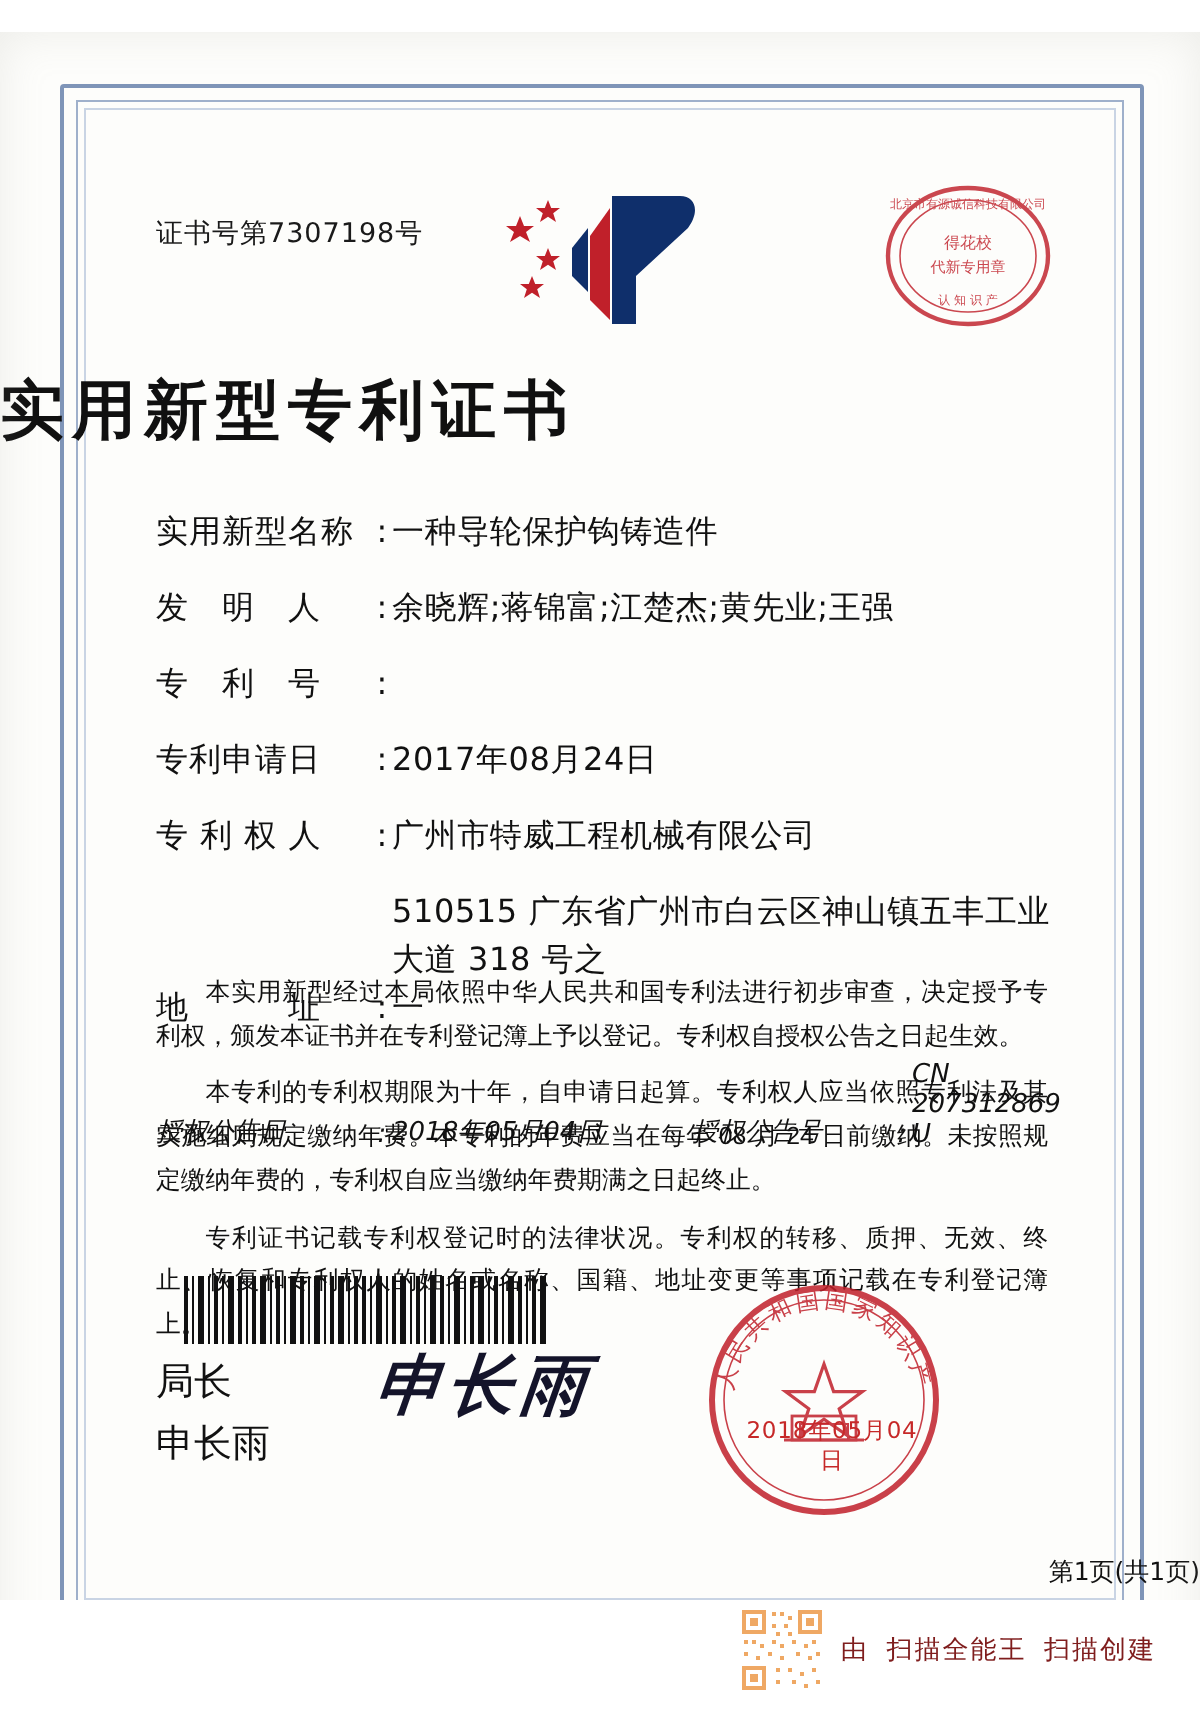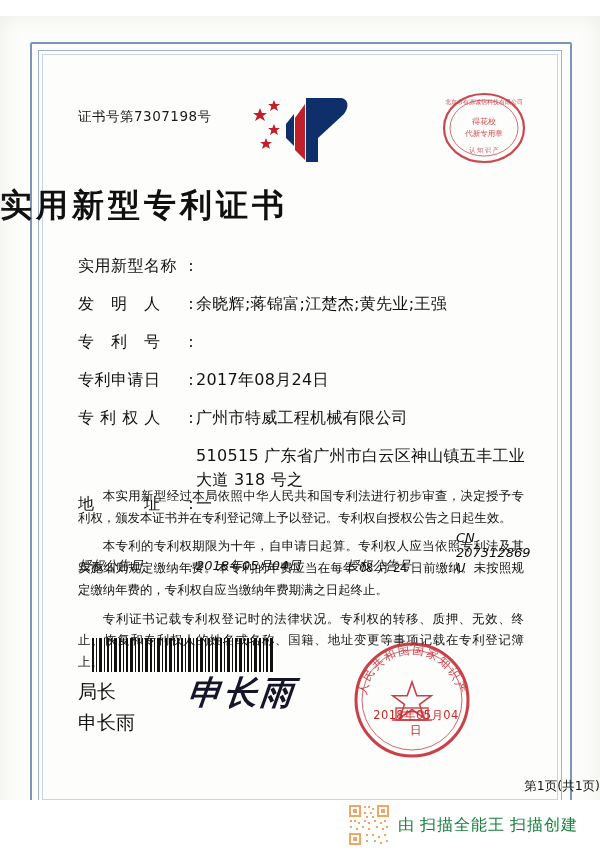--- a/index.html
+++ b/index.html
@@ -216,23 +216,23 @@
   }
   .qr {
     width: 42px; height: 42px;
     background:
       linear-gradient(90deg,#f0b27a 0 0);
     position: relative;
     overflow: hidden;
     opacity: 0.95;
   }
   .footer-text {
-    font-size: 16px;
-    color: #15803d;
-    font-family: Liberation Serif, serif;
+    font-size: 13px;
+    color: #7f1d1d;
+    font-family: Liberation Mono, monospace;
     letter-spacing: 1px;
     white-space: nowrap;
   }
 </style>
 </head>
 <body>
 
 <div class="page">
 
   <div class="cert-border-outer"></div>
@@ -269,20 +269,21 @@
     </svg>
   </div>
 
   <div class="title">实用新型专利证书</div>
 
   <div class="fields">
 
     <div class="frow">
       <div class="flabel">实用新型名称</div>
       <div class="fcolon">:</div>
+      <div class="fvalue">一种导轮保护钩铸造件</div>
     </div>
 
     <div class="frow">
       <div class="flabel">发　明　人</div>
       <div class="fcolon">:</div>
       <div class="fvalue">余晓辉;蒋锦富;江楚杰;黄先业;王强</div>
     </div>
 
     <div class="frow">
       <div class="flabel">专　利　号</div>

